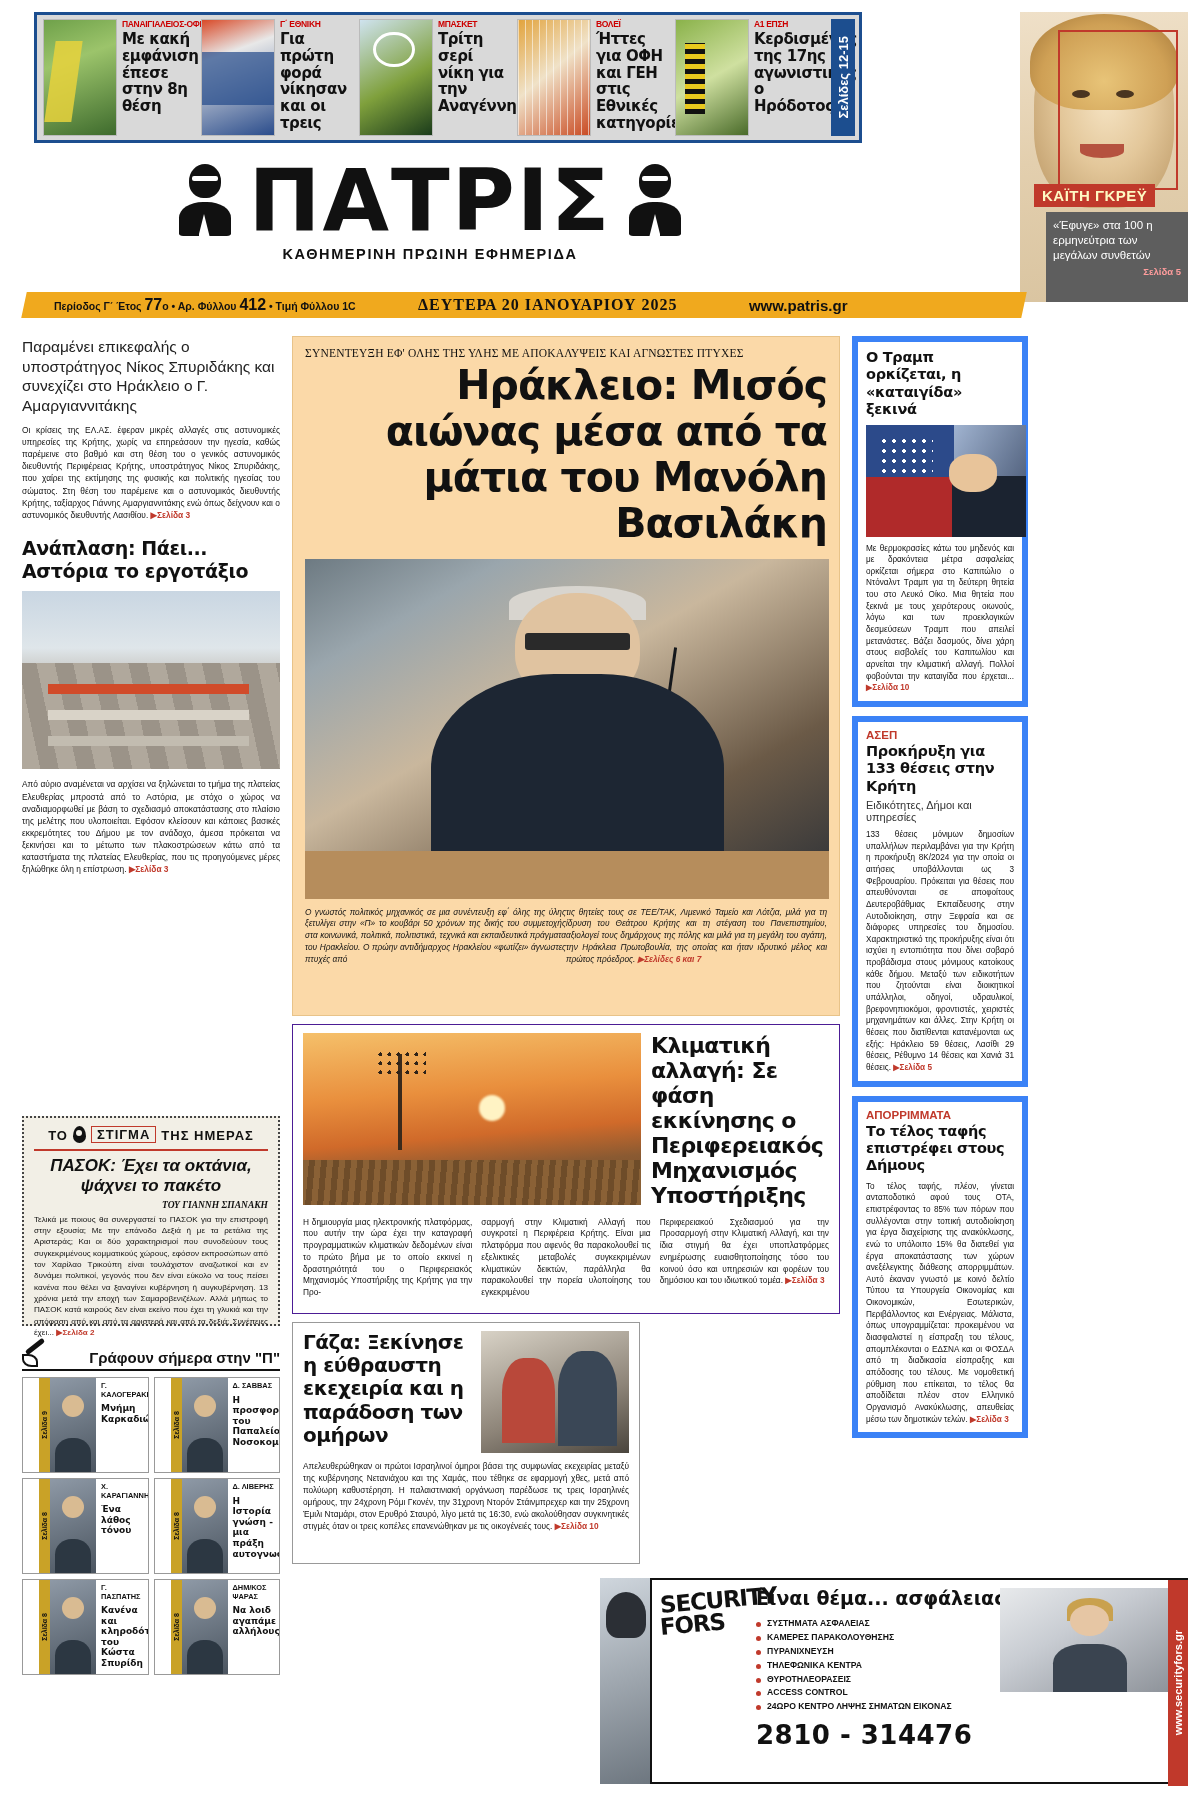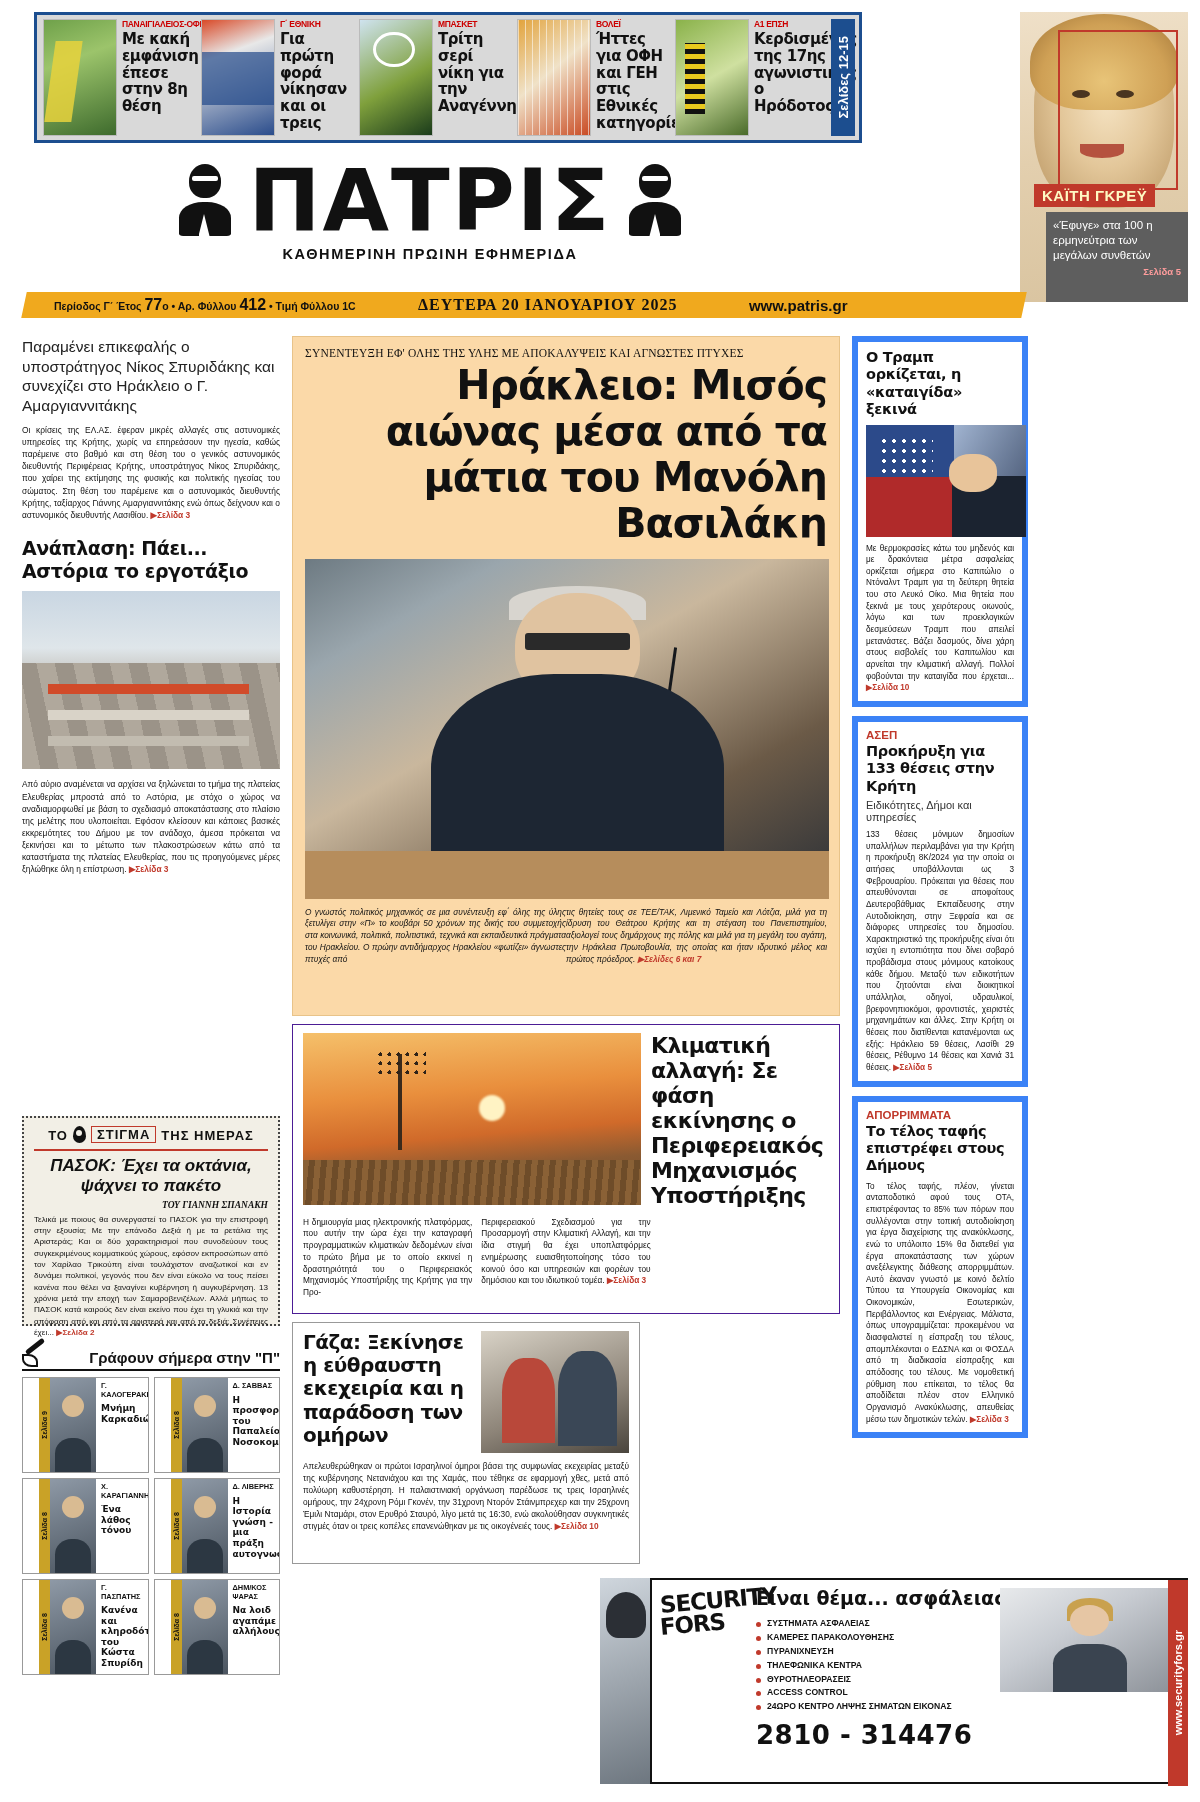--- a/index.html
+++ b/index.html
@@ -461,20 +461,21 @@
   <div class="cs2-top">
     <div class="cs2-photo">
       <div class="tree"></div>
         <div class="sun"></div>
         <div class="ground"></div>
     </div>
     <div class="cs2-head">Κλιματική αλλαγή: Σε φάση εκκίνησης ο Περιφερειακός Μηχανισμός Υποστήριξης</div>
   </div>
   <div class="cs2-body">
     <div>Η δημιουργία μιας ηλεκτρονικής πλατφόρμας, που αυτήν την ώρα έχει την καταγραφή προγραμματικών κλιματικών δεδομένων είναι το πρώτο βήμα με το οποίο εκκινεί η δραστηριότητά του ο Περιφερειακός Μηχανισμός Υποστήριξης της Κρήτης για την Προ-</div>
+    <div>σαρμογή στην Κλιματική Αλλαγή που συγκροτεί η Περιφέρεια Κρήτης. Είναι μια πλατφόρμα που αφενός θα παρακολουθεί τις εξελικτικές μεταβολές συγκεκριμένων κλιματικών δεικτών, παράλληλα θα παρακολουθεί την πορεία υλοποίησης του εγκεκριμένου</div>
     <div>
       <span>Περιφερειακού Σχεδιασμού για την Προσαρμογή στην Κλιματική Αλλαγή, και την ίδια στιγμή θα έχει υποπλατφόρμες ενημέρωσης ευαισθητοποίησης τόσο του κοινού όσο και υπηρεσιών και φορέων του δημόσιου και του ιδιωτικού τομέα.</span>
       <span class="page-ref">▶<span>Σελίδα 3</span></span>
     </div>
   </div>
 </div>
 
 <div class="center-sec3">
   <div class="cs3-top">
     <div class="cs3-head">Γάζα: Ξεκίνησε η εύθραυστη εκεχειρία και η παράδοση των ομήρων</div>

